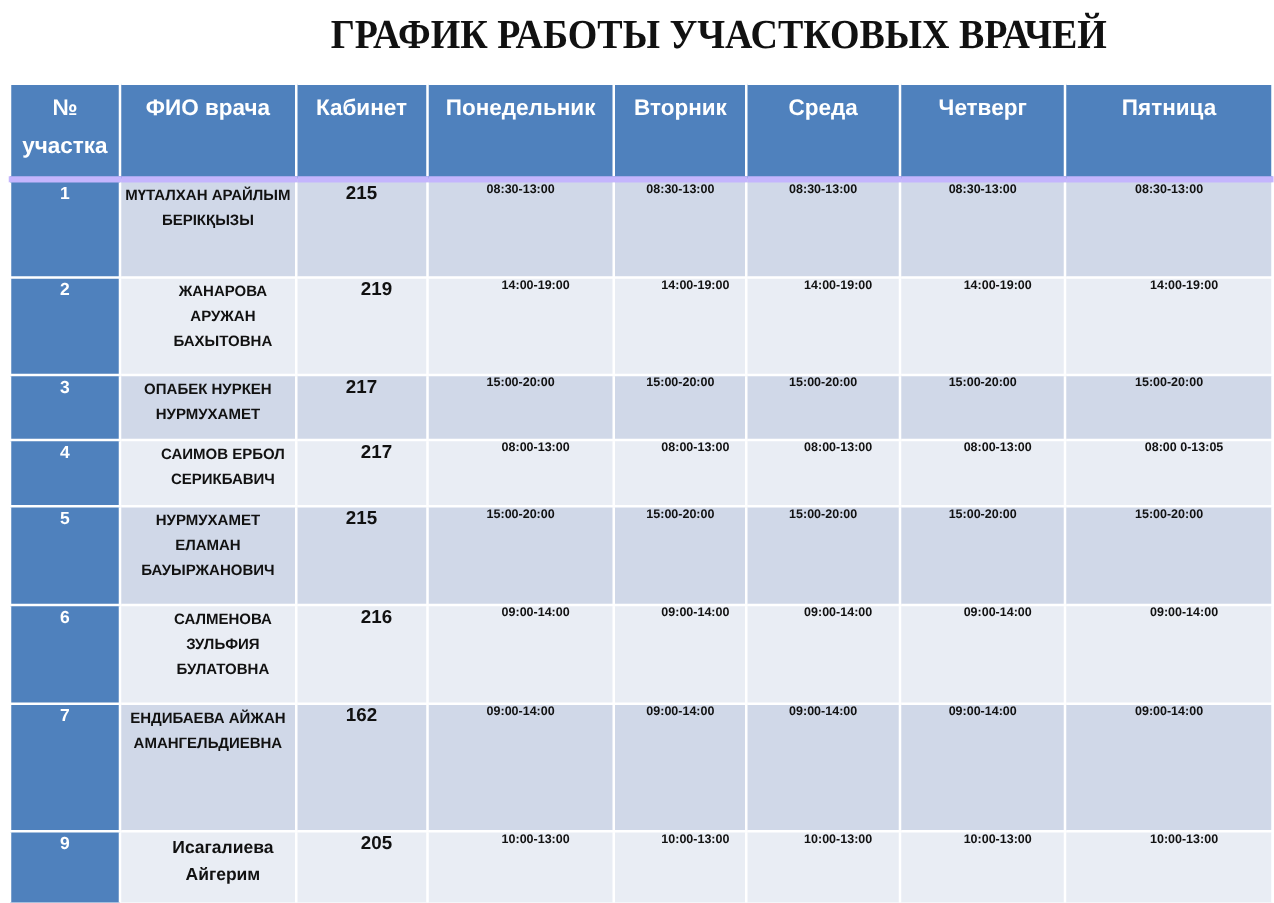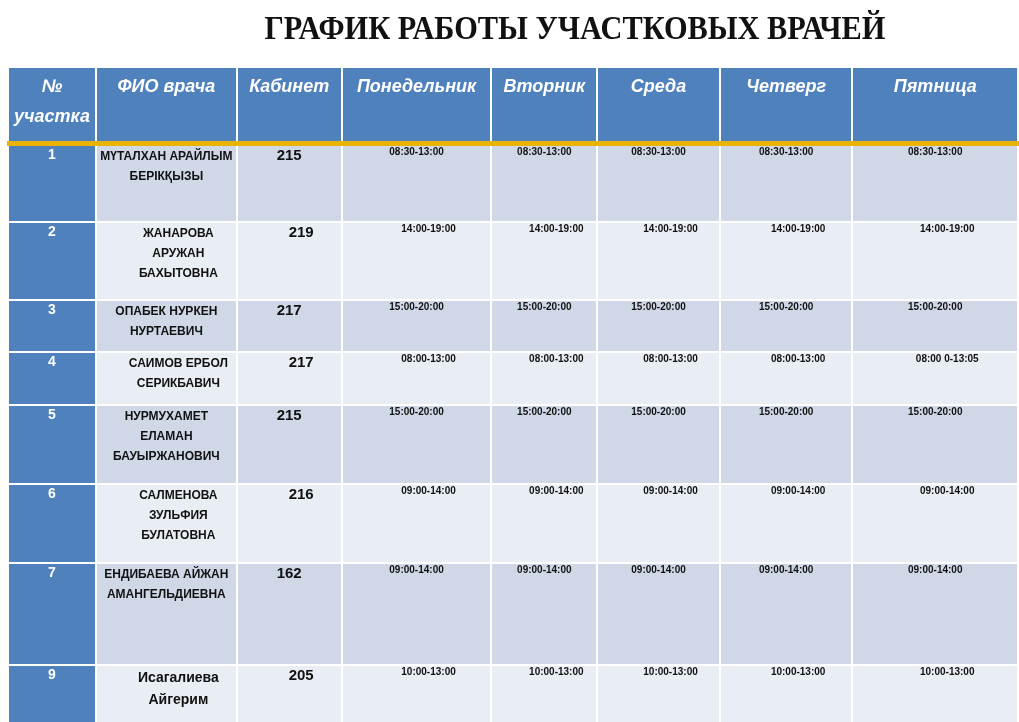--- a/index.html
+++ b/index.html
@@ -17,21 +17,21 @@
   }
   table.sched th, table.sched td {
     border: 2px solid #ffffff; vertical-align: top; text-align: center;
     padding: 0; box-sizing: border-box;
   }
   table.sched th {
     background: #4f81bd; color: #ffffff; font-weight: bold; font-size: 18px;
     line-height: 30px; padding-top: 3px;
   }
   table.sched thead tr { height: 76px; }
-  table.sched thead th { border-bottom: 5px solid #eab308; font-style: italic; }
+  table.sched thead th { border-bottom: 5px solid #c4b5fd; }
   td.num {
     background: #4f81bd; color: #ffffff; font-weight: bold; font-size: 14px;
     padding-top: 6px;
   }
   tr.odd td.cell { background: #d0d8e8; }
   tr.even td.cell { background: #e9edf4; padding-left: 24px; }
   td.cell { color: #111; font-weight: bold; font-size: 10px; padding-top: 6px; }
   td.name { font-size: 12px; line-height: 20px; padding-top: 5px; }
   td.name.mixed { font-size: 14px; line-height: 22px; }
   td.cab { font-size: 15px; margin-left: 40px; }
@@ -80,21 +80,21 @@
       <td class="cell name">ЖАНАРОВА АРУЖАН БАХЫТОВНА</td>
       <td class="cell cab">219</td>
       <td class="cell">14:00-19:00</td>
       <td class="cell">14:00-19:00</td>
       <td class="cell">14:00-19:00</td>
       <td class="cell">14:00-19:00</td>
       <td class="cell">14:00-19:00</td>
     </tr>
     <tr class="odd" style="height:52px">
       <td class="num">3</td>
-      <td class="cell name">ОПАБЕК НУРКЕН НУРТАЕВИЧ</td>
+      <td class="cell name">ОПАБЕК НУРКЕН НУРМУХАМЕТ</td>
       <td class="cell cab">217</td>
       <td class="cell">15:00-20:00</td>
       <td class="cell">15:00-20:00</td>
       <td class="cell">15:00-20:00</td>
       <td class="cell">15:00-20:00</td>
       <td class="cell">15:00-20:00</td>
     </tr>
     <tr class="even" style="height:53px">
       <td class="num">4</td>
       <td class="cell name">САИМОВ ЕРБОЛ СЕРИКБАВИЧ</td>

